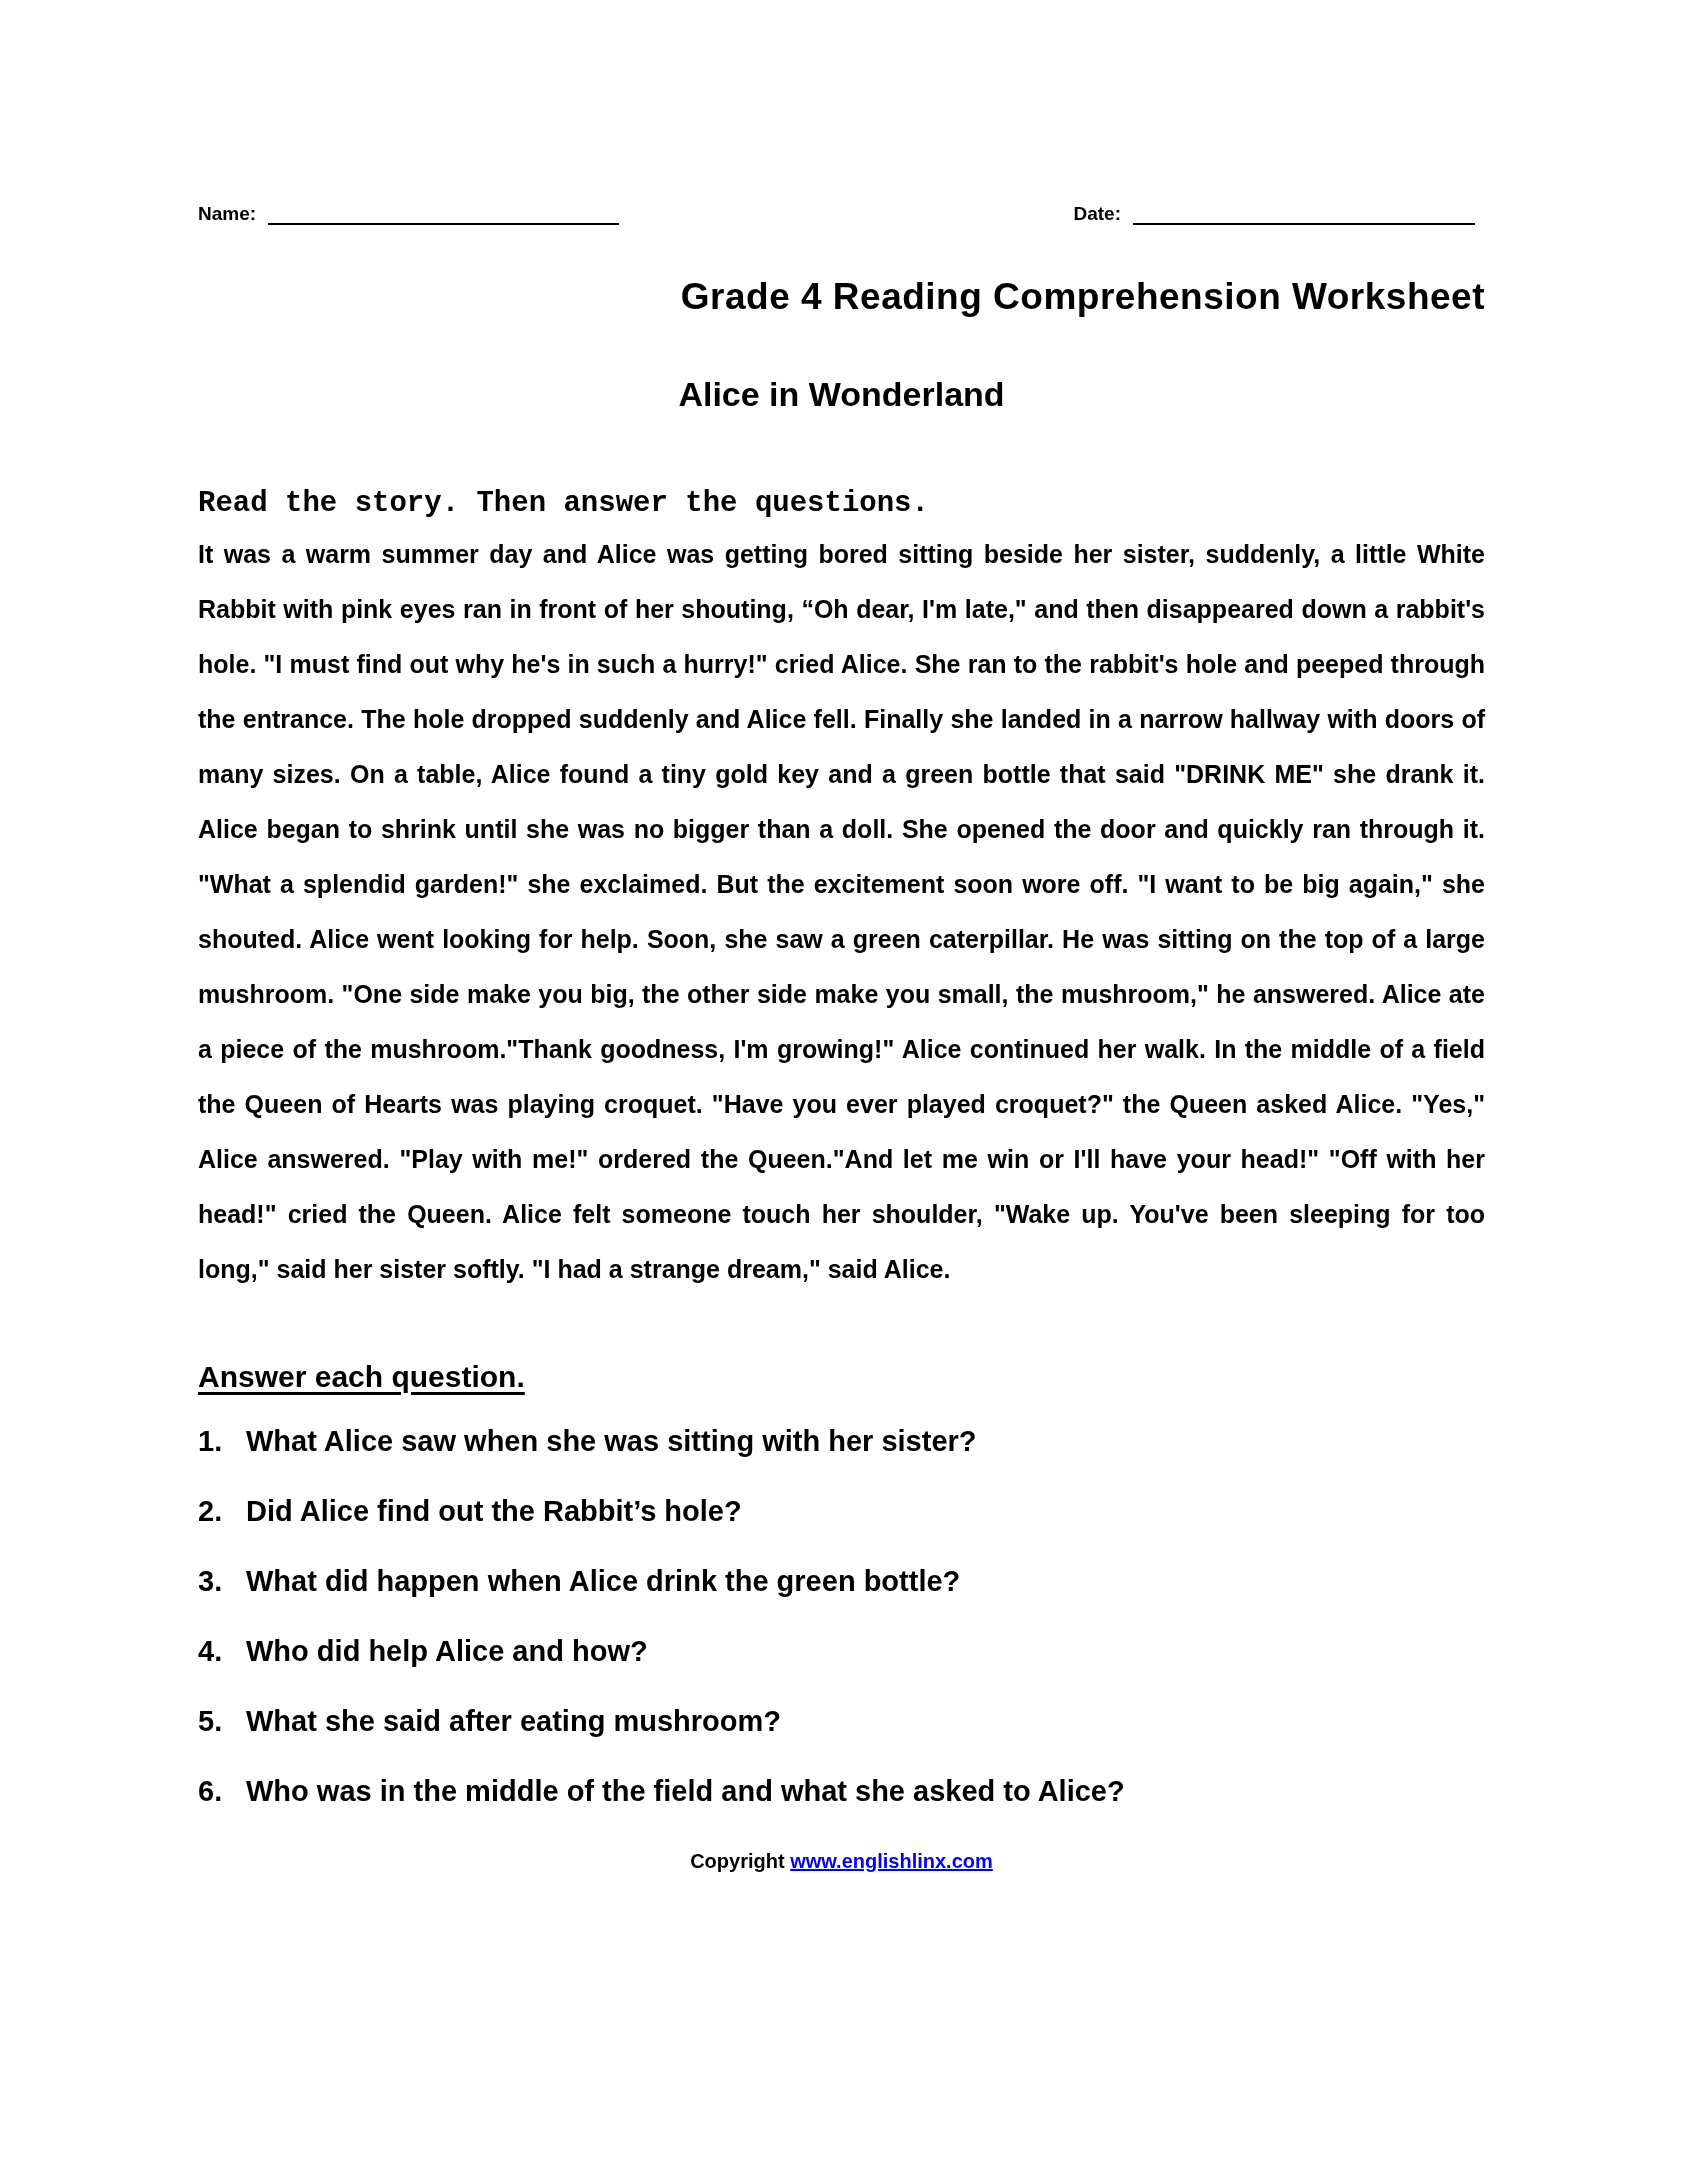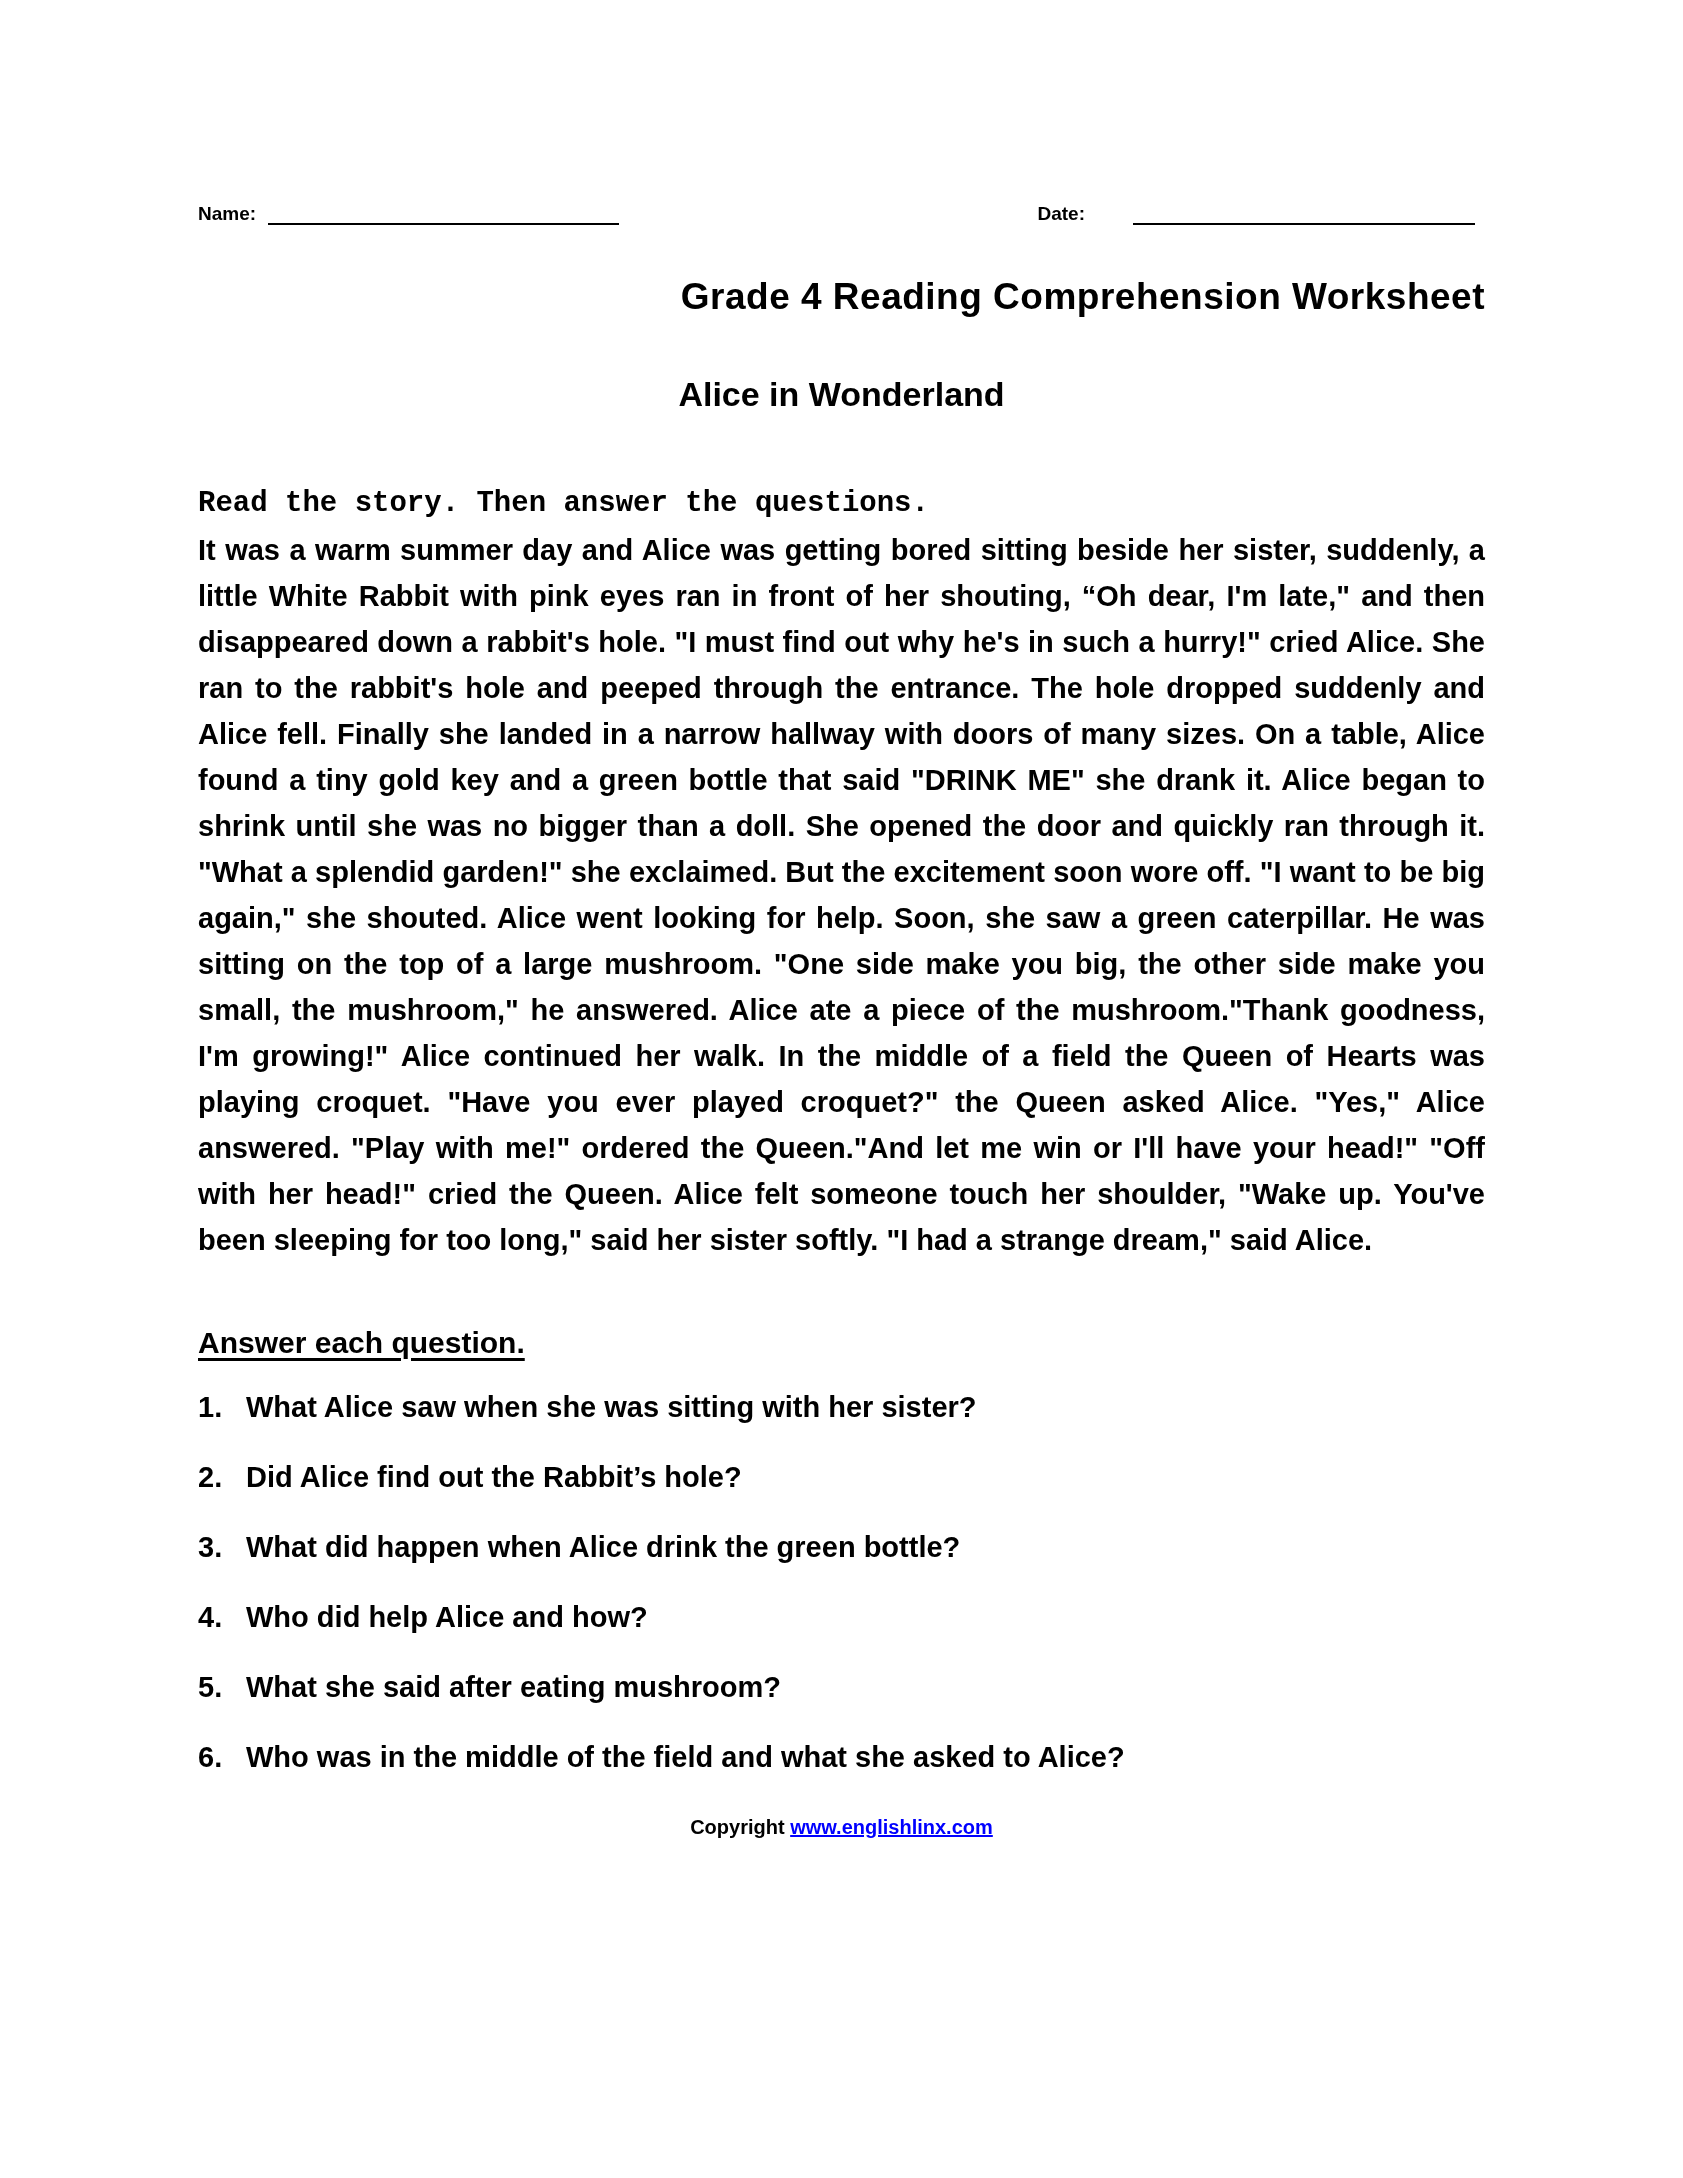--- a/index.html
+++ b/index.html
@@ -26,21 +26,21 @@
   }
   .field-group { display: flex; align-items: flex-end; }
   .blank-line {
     display: inline-block;
     border-bottom: 2px solid #000;
     height: 32px;
     margin-left: 12px;
   }
   .name-blank { width: 351px; }
   .date-blank { width: 342px; }
-  .date-group { margin-right: 10px; gap: 36px; }
+  .date-group { margin-right: 10px; }
 
   
   .title {
     text-align: right;
     font-size: 37px;
     margin-top: 51px;
     letter-spacing: 0.5px;
   }
   .subtitle {
     text-align: center;
@@ -49,22 +49,22 @@
   }
 
   
   .instructions {
     font-size: 29px;
     margin-top: 67px;
     line-height: 46px;
     font-family: Liberation Mono, monospace;
   }
   .story {
-    font-size: 29px;
-    line-height: 46px;
+    font-size: 25px;
+    line-height: 55px;
     text-align: justify;
   }
 
   
   .questions-heading {
     font-size: 30px;
     margin-top: 63px;
     text-decoration: underline;
     text-underline-offset: 5px;
   }

